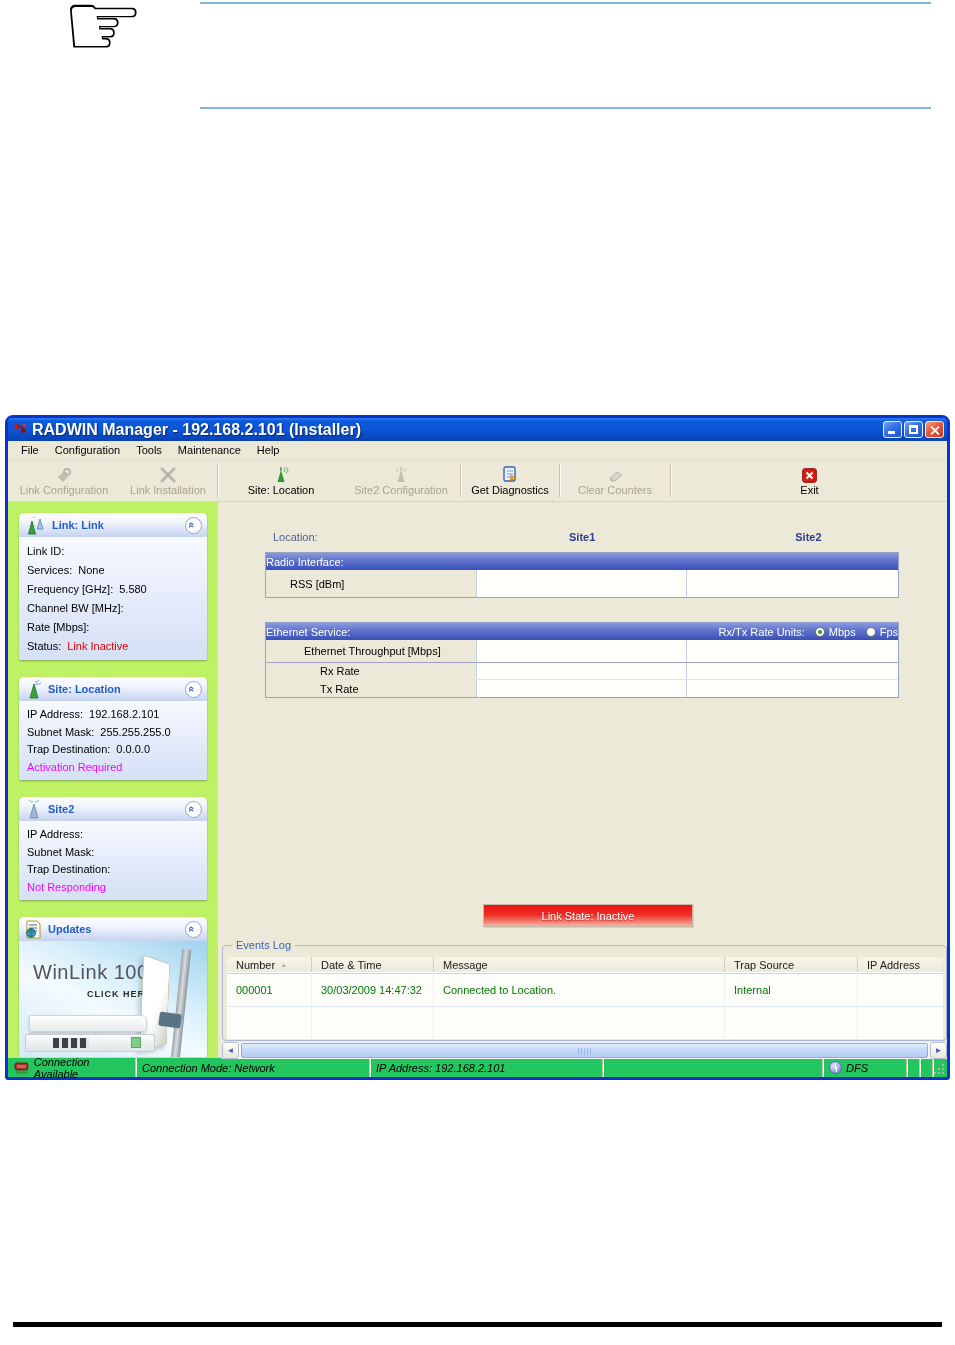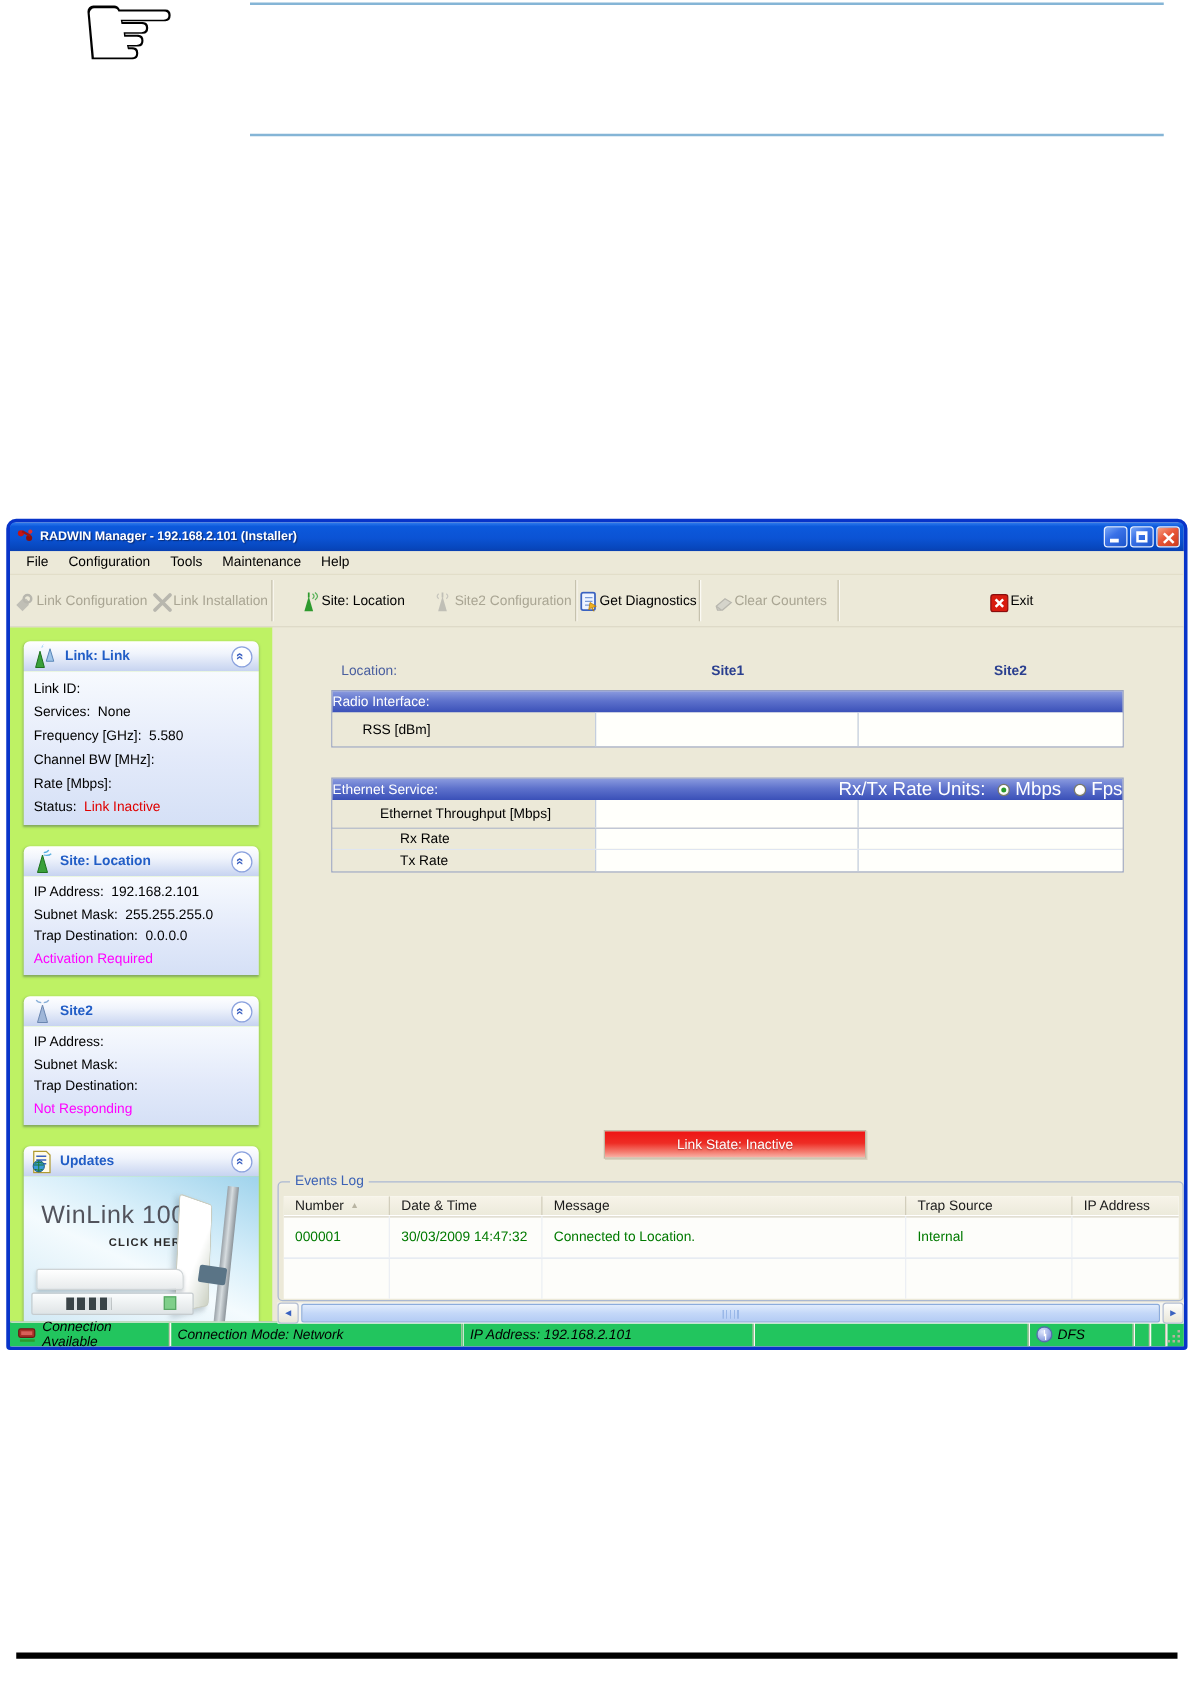--- a/index.html
+++ b/index.html
@@ -15,39 +15,39 @@
 
   
   .app-window { position:absolute; left:5px; top:415px; width:945px; height:665px;
     border:3px solid #0834c9; border-radius:8px 8px 3px 3px; background:#ece9d8; display:flex; flex-direction:column; }
 
   
   .titlebar { height:23px; flex:0 0 23px; display:flex; align-items:center; padding:0 3px 0 5px;
     background:linear-gradient(180deg,#2f7bee 0%,#0c59dc 14%,#0b53d4 55%,#0747bd 88%,#0a3fb0 100%);
     border-radius:4px 4px 0 0; }
   .titlebar .app-icon { width:15px; height:15px; margin-right:4px; flex:0 0 auto; }
-  .titlebar .title-text { color:#fff; font-weight:bold; font-size:10px; text-shadow:1px 1px 1px #0a2a70; white-space:nowrap; flex:1; }
+  .titlebar .title-text { color:#fff; font-weight:bold; font-size:16px; text-shadow:1px 1px 1px #0a2a70; white-space:nowrap; flex:1; }
   .win-btns { display:flex; gap:2px; }
   .win-btn { width:19px; height:17px; border-radius:3px; border:1px solid #e8f0ff; position:relative;
     background:linear-gradient(145deg,#7aa8f8 0%,#3a72e8 40%,#1c55cc 100%); }
   .win-btn.close { background:linear-gradient(145deg,#f6a285 0%,#e8573a 45%,#cc3a1c 100%); }
   .win-btn .glyph-min { position:absolute; left:4px; bottom:3px; width:7px; height:3px; background:#fff; }
   .win-btn .glyph-max { position:absolute; left:4px; top:3px; width:9px; height:9px; border:2px solid #fff; border-top-width:3px; }
   .win-btn .glyph-close::before, .win-btn .glyph-close::after { content:""; position:absolute; left:8px; top:3px; width:2px; height:11px; background:#fff; }
   .win-btn .glyph-close::before { transform:rotate(45deg); }
   .win-btn .glyph-close::after { transform:rotate(-45deg); }
 
   
   .menubar { height:19px; flex:0 0 19px; background:#ece9d8; display:flex; align-items:center; padding-left:6px; gap:2px;
     border-bottom:1px solid #e2dec9; }
   .menu-item { font-size:11px; color:#000; padding:1px 7px; cursor:default; }
 
   
   .toolbar { height:42px; flex:0 0 42px; background:#ece9d8; display:flex; align-items:stretch; border-bottom:1px solid #d9d5c2; }
-  .tb-btn { display:flex; flex-direction:row; align-items:center; justify-content:center; gap:1px; font-size:11px; color:#000; }
+  .tb-btn { display:flex; flex-direction:column; align-items:center; justify-content:center; gap:1px; font-size:11px; color:#000; }
   .tb-btn .tb-icon { height:18px; display:flex; align-items:flex-end; }
   .tb-btn.disabled { color:#a9a593; }
   .tb-btn.disabled svg { opacity:.5; filter:grayscale(1); }
   .tb-sep { width:1px; background:#c6c2ae; margin:4px 1px; box-shadow:1px 0 0 #fbfaf4; }
   .w-lc{width:112px}.w-li{width:96px}.w-sl{width:124px}.w-s2{width:116px}.w-gd{width:96px}.w-cc{width:108px}.w-lo{width:133px}.w-ex{flex:1}
 
   
   .win-body { flex:1; display:flex; min-height:0; }
 
   
@@ -98,21 +98,21 @@
   .radio-table { top:50px; }
   .radio-table .trow { height:27px; }
   .radio-table .tlabel { padding-left:24px; }
   .eth-table { top:120px; }
   .row-thr { height:23px; border-bottom:1px solid #98a2c2; }
   .row-thr .tlabel { padding-left:38px; }
   .row-rate { height:17px; }
   .row-rate .tlabel { padding-left:54px; }
   .row-rx { border-bottom:1px solid #dfe5f0; }
 
-  .units { display:flex; align-items:flex-end; gap:10px; font-size:15px;margin-left:47px; }
+  .units { display:flex; align-items:flex-end; gap:10px; font-size:11px;margin-left:47px; }
   .radio-opt { display:flex; align-items:center; gap:4px; }
   .radio-circle { width:10px; height:10px; border-radius:50%; background:radial-gradient(circle at 35% 30%,#ffffff 55%,#d8d8d0); border:1px solid #7a7a6a; position:relative; }
   .radio-circle.checked::after { content:""; position:absolute; left:2px; top:2px; width:4px; height:4px; border-radius:50%; background:#2a9a2a; }
 
   .link-state-banner { position:absolute; left:265px; top:402px; width:210px; height:23px;
     background:linear-gradient(180deg,#ee1414 0%,#ee2c24 45%,#f47f72 80%,#f9b3a8 100%);
     border:1px solid #c2baa6; box-shadow:1px 1px 0 #d8d2be; color:#fff; font-size:11px;
     display:flex; align-items:center; justify-content:center; text-shadow:0 1px 1px rgba(120,0,0,.5); }
 
   

